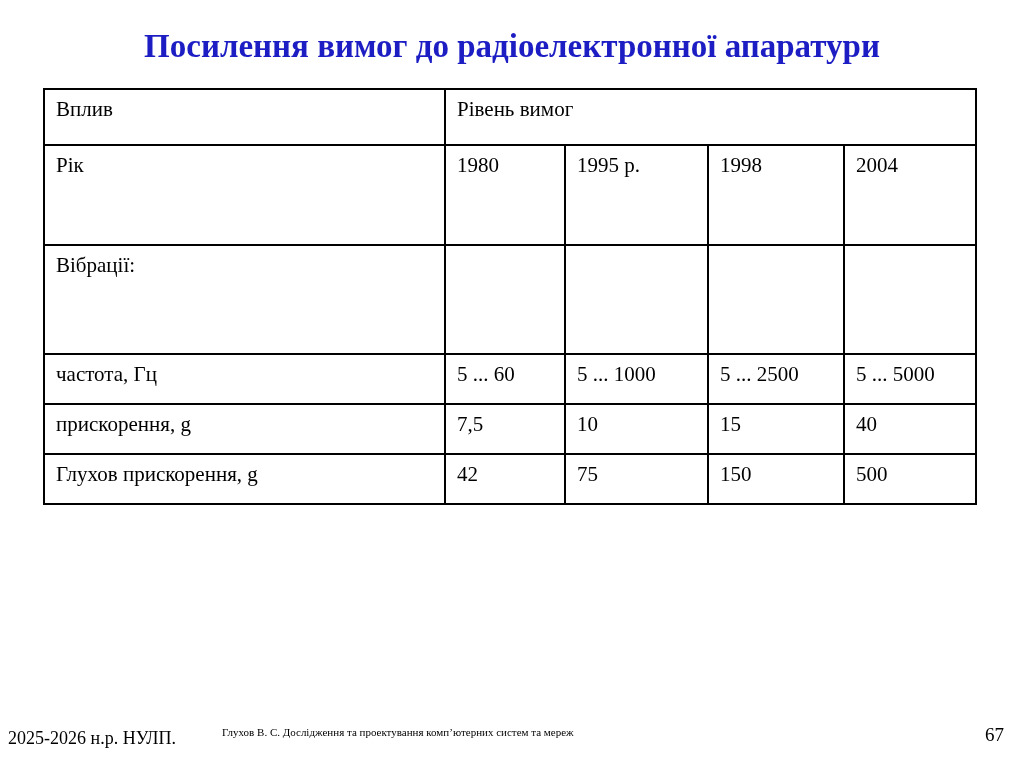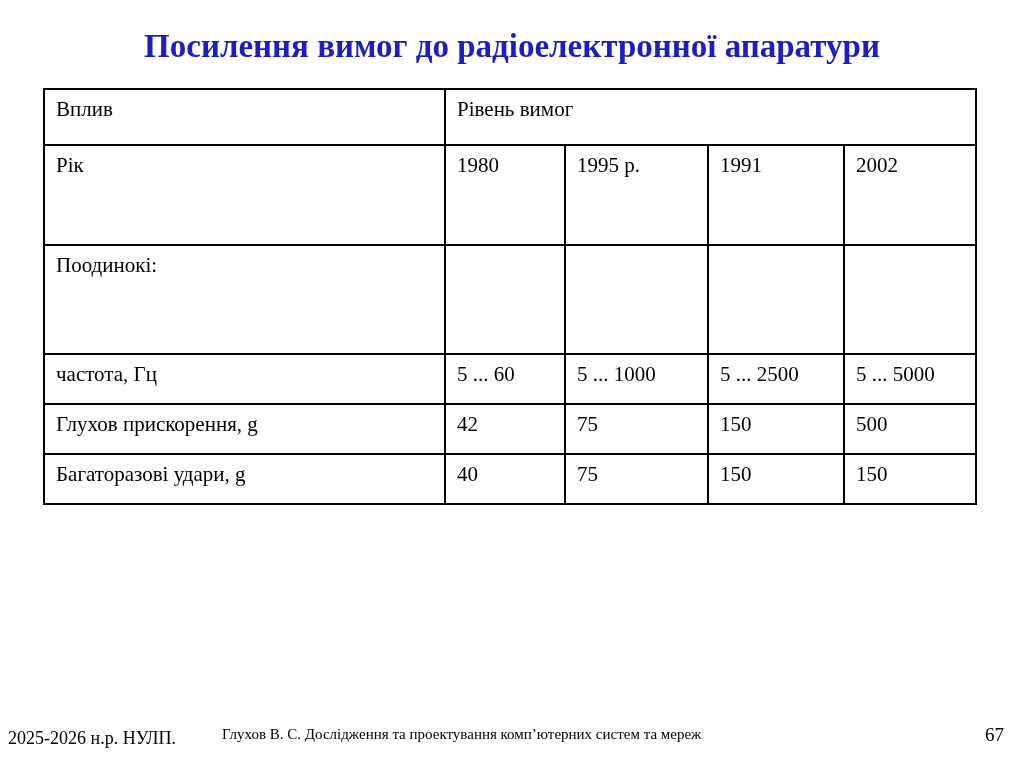--- a/index.html
+++ b/index.html
@@ -88,21 +88,21 @@
     left: 8px;
     top: 728px;
     font-size: 18px;
     white-space: nowrap;
     color: #000000;
   }
   .footer-center {
     position: absolute;
     left: 222px;
     top: 726px;
-    font-size: 15px;
+    font-size: 11px;
     white-space: nowrap;
     color: #000000;
   }
   .footer-page {
     position: absolute;
     left: 985px;
     top: 724px;
     font-size: 19px;
     color: #000000;
   }
@@ -127,57 +127,57 @@
 
         <tr class="r-head">
           <td>Вплив</td>
           <td colspan="4">Рівень вимог</td>
         </tr>
 
         <tr class="r-year">
           <td class="blue-label">Рік</td>
           <td>1980</td>
           <td>1995 р.</td>
-          <td>1991</td>
-          <td>2002</td>
+          <td>1998</td>
+          <td>2004</td>
         </tr>
 
         <tr class="r-section">
-          <td>Поодинокі:</td>
+          <td>Вібрації:</td>
           <td></td>
           <td></td>
           <td></td>
           <td></td>
         </tr>
 
         <tr class="r-data r-data-first">
           <td>частота, Гц</td>
           <td>5 ... 60</td>
           <td>5 ... 1000</td>
           <td>5 ... 2500</td>
           <td>5 ... 5000</td>
         </tr>
 
+        <tr class="r-data">
+          <td>прискорення, g</td>
+          <td>7,5</td>
+          <td>10</td>
+          <td>15</td>
+          <td>40</td>
+        </tr>
 
         <tr class="r-data">
           <td>Глухов прискорення, g</td>
           <td>42</td>
           <td>75</td>
           <td>150</td>
           <td>500</td>
         </tr>
 
 
-        <tr class="r-data">
-          <td>Багаторазові удари, g</td>
-          <td>40</td>
-          <td>75</td>
-          <td>150</td>
-          <td>150</td>
-        </tr>
 
 
       </tbody>
     </table>
   </div>
 
   <div class="footer-left">2025-2026 н.р. НУЛП.</div>
 
   <div class="footer-center">Глухов В. С. Дослідження та проектування комп’ютерних систем та мереж</div>
 

